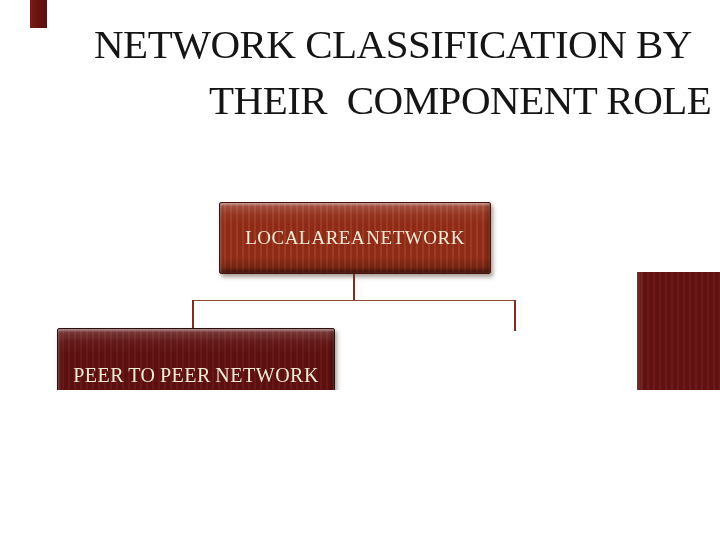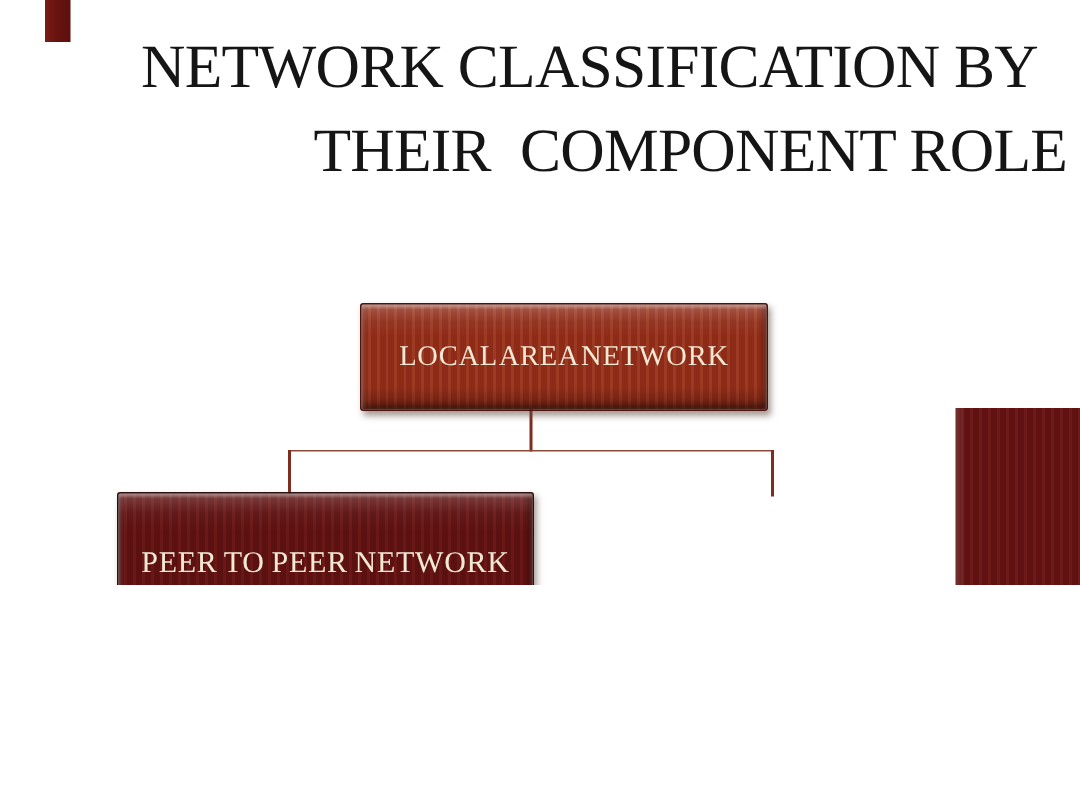--- a/index.html
+++ b/index.html
@@ -49,21 +49,20 @@
     text-align: center;
     color: #f2e9d5;
     border-radius: 2px;
     z-index: 1;
     box-shadow:
       inset 0 2px 2px rgba(255,255,255,0.35),
       inset 2px 0 3px rgba(255,255,255,0.15),
       inset -2px 0 3px rgba(0,0,0,0.28),
       inset 0 -3px 4px rgba(0,0,0,0.40),
       2px 3px 4px rgba(95,75,65,0.55);
-    margin-left: 21px;
   }
   .node.root {
     left: 219px; top: 202px; width: 270px; height: 70px;
     font-size: 19px;
     letter-spacing: 0.5px;
     word-spacing: -3px;
     border: 1px solid #4d130a;
     background:
       linear-gradient(180deg, rgba(255,255,255,0.22) 0, rgba(255,255,255,0.05) 16%, rgba(0,0,0,0) 30%, rgba(0,0,0,0) 78%, rgba(0,0,0,0.28) 100%),
       repeating-linear-gradient(90deg, #8e2b18 0 4px, #9c3a22 4px 6px);

